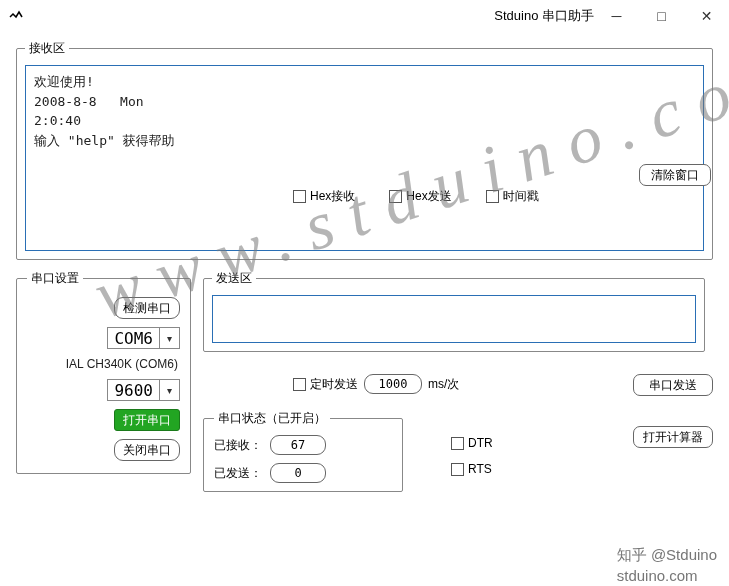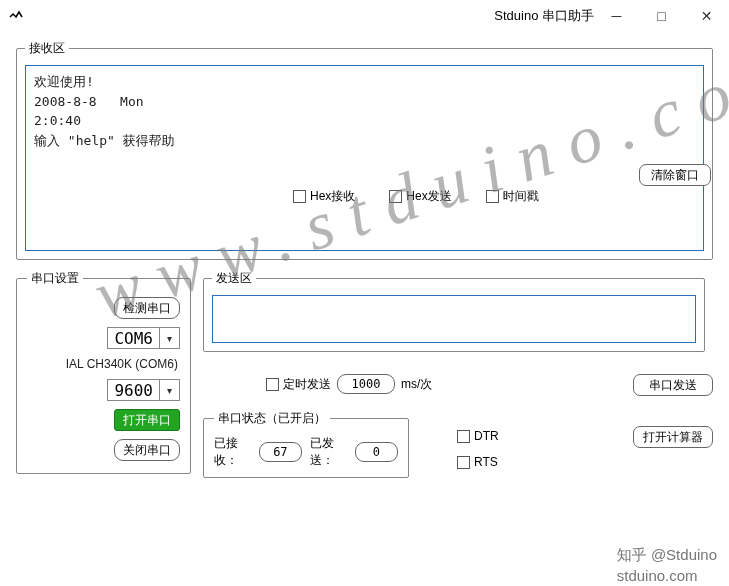--- a/index.html
+++ b/index.html
@@ -24,21 +24,21 @@
 .select .sel-arrow { width: 20px; height: 100%; border-left: 1px solid #888; display:flex; align-items:center; justify-content:center; font-size:10px; color:#333; }
 .serial-fieldset { padding: 10px 10px 12px 10px; }
 .serial-stack { display:flex; flex-direction:column; gap:8px;align-items:flex-end; }
 .serial-label { font-size: 12px; color: #222; padding: 0 2px; }
 .send-fieldset { flex:1; }
 .send-box { width: 100%; height: 48px; border: 1px solid #2a6fb5; background: #fff; }
 .chk { display:flex; align-items:center; gap:4px; }
 .chk-box { width:13px; height:13px; border:1px solid #555; background:#fff; display:inline-block; }
 .below-row { display:flex; gap:12px; margin-top:6px; }
 .status-fieldset { padding: 8px 10px; }
-.status-grid { display:flex; flex-direction:row; gap:8px; }
+.status-grid { display:flex; flex-direction:column; gap:8px; }
 .status-line { display:flex; align-items:center; gap:8px; }
 .count-box { width:56px; height:20px; border:1px solid #666; border-radius: 9px; display:flex; align-items:center; justify-content:center; font-family:monospace; font-size:12px; background:#fff; }
 .timer-box { width:58px; height:20px; border:1px solid #666; border-radius:9px; display:flex; align-items:center; justify-content:center; font-family:monospace; font-size:12px; background:#fff; }
 .right-side-btns { width:80px; display:flex; flex-direction:column; gap:30px; align-items:stretch; }
 .mid-flex { display:flex; gap:12px; align-items:flex-start; }
 .timer-row { display:flex; align-items:center; gap:6px; margin-bottom:10px; }
 .dtr-col { display:flex; flex-direction:column; gap:12px; margin-left:24px; justify-content:center; }
 .wm { position:absolute; pointer-events:none; color:rgba(120,120,120,0.55); font-family: "Times New Roman", serif; font-style: italic; }
 .wm1 { font-size: 68px; left:80px; top:150px; transform: rotate(-18deg); letter-spacing: 18px; width: 700px; }
 .wm2 { position:absolute; right:12px; bottom:0; color:#777; font-size:15px; line-height:1.4; pointer-events:none; }
@@ -118,21 +118,21 @@
           <span>时间戳</span>
         </label>
       </div>
 
       <div style="position:absolute; margin-top:-106px; right:18px;">
         <div class="btn btn-rect" style="width:72px;">清除窗口</div>
       </div>
 
       <div class="below-row">
         <div style="flex:1; display:flex; flex-direction:column; gap:6px;">
-          <div class="timer-row" style="justify-content:flex-start; margin-left:63px;">
+          <div class="timer-row" style="justify-content:flex-start; margin-left:90px;">
             <label class="chk">
               <span class="chk-box"></span>
               <span>定时发送</span>
             </label>
             <div class="timer-box">1000</div>
             <span>ms/次</span>
           </div>
 
           <div style="display:flex; gap:24px;">
             <fieldset class="status-fieldset" style="width:200px;">

